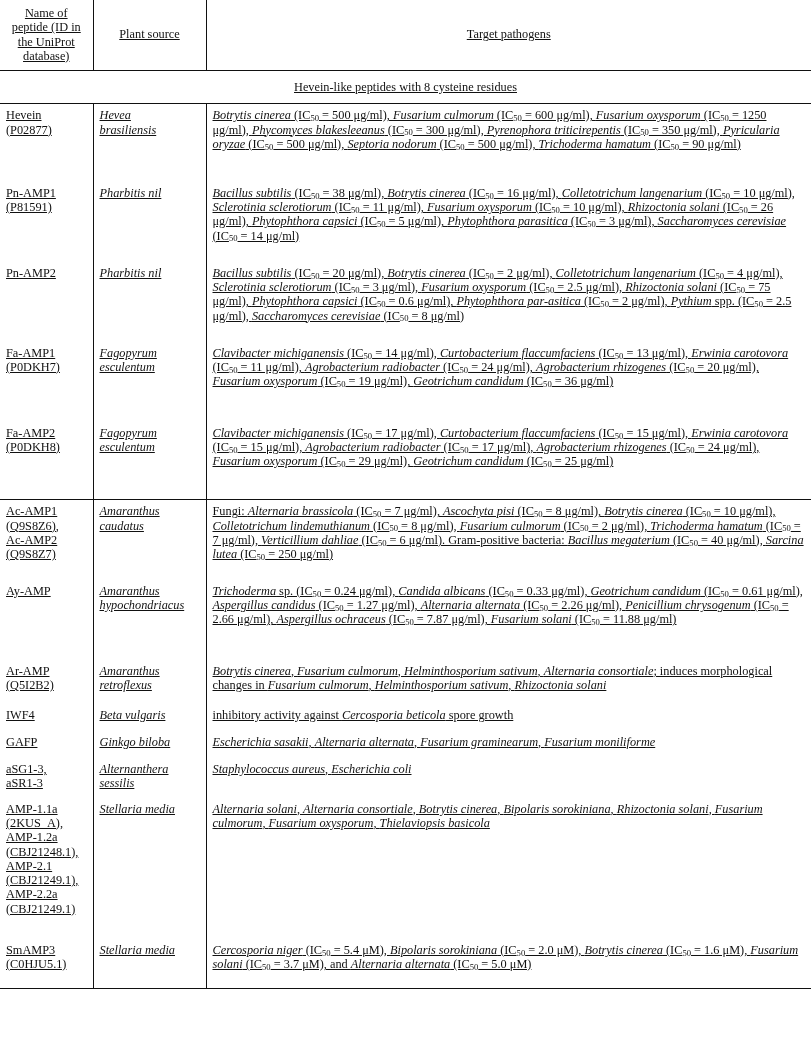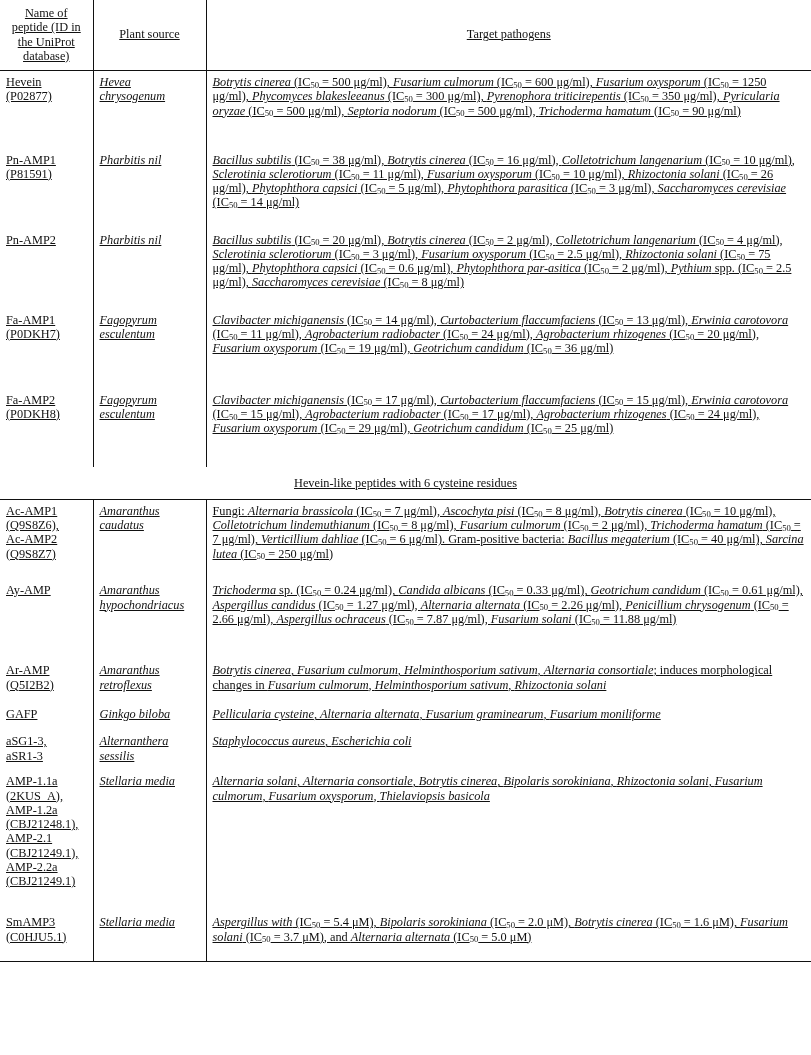--- a/index.html
+++ b/index.html
@@ -96,25 +96,28 @@
         <th class="th-name">Name
 of peptide
 (ID in the
 UniProt
 database)</th>
         <th class="th-source">Plant source</th>
         <th class="th-target">Target pathogens</th>
       </tr>
     </thead>
     <tbody id="table-body">
+        <tr class="section-row">
+          <td colspan="3">Hevein-like peptides with 8 cysteine residues</td>
+        </tr>
         <tr class="data-row top-rule" style="height: 78px;">
           <td class="col-name">Hevein
 (P02877)</td>
           <td class="col-source">Hevea
-chrysogenum</td>
+brasiliensis</td>
           <td class="col-target"><i>Botrytis cinerea</i> (IC<sub>50</sub> = 500 μg/ml), <i>Fusarium culmorum</i> (IC<sub>50</sub> = 600 μg/ml), <i>Fusarium oxysporum</i> (IC<sub>50</sub> = 1250 μg/ml), <i>Phycomyces blakesleeanus</i> (IC<sub>50</sub> = 300 μg/ml), <i>Pyrenophora triticirepentis</i> (IC<sub>50</sub> = 350 μg/ml), <i>Pyricularia oryzae</i> (IC<sub>50</sub> = 500 μg/ml), <i>Septoria nodorum</i> (IC<sub>50</sub> = 500 μg/ml), <i>Trichoderma hamatum</i> (IC<sub>50</sub> = 90 μg/ml)</td>
         </tr>
         <tr class="data-row" style="height: 80px;">
           <td class="col-name">Pn-AMP1
 (P81591)</td>
           <td class="col-source">Pharbitis nil</td>
           <td class="col-target"><i>Bacillus subtilis</i> (IC<sub>50</sub> = 38 μg/ml), <i>Botrytis cinerea</i> (IC<sub>50</sub> = 16 μg/ml), <i>Colletotrichum langenarium</i> (IC<sub>50</sub> = 10 μg/ml), <i>Sclerotinia sclerotiorum</i> (IC<sub>50</sub> = 11 μg/ml), <i>Fusarium oxysporum</i> (IC<sub>50</sub> = 10 μg/ml), <i>Rhizoctonia solani</i> (IC<sub>50</sub> = 26 μg/ml), <i>Phytophthora capsici</i> (IC<sub>50</sub> = 5 μg/ml), <i>Phytophthora parasitica</i> (IC<sub>50</sub> = 3 μg/ml), <i>Saccharomyces cerevisiae</i> (IC<sub>50</sub> = 14 μg/ml)</td>
         </tr>
         <tr class="data-row" style="height: 80px;">
           <td class="col-name">Pn-AMP2</td>
@@ -127,23 +130,20 @@
           <td class="col-source">Fagopyrum
 esculentum</td>
           <td class="col-target"><i>Clavibacter michiganensis</i> (IC<sub>50</sub> = 14 μg/ml), <i>Curtobacterium flaccumfaciens</i> (IC<sub>50</sub> = 13 μg/ml), <i>Erwinia carotovora</i> (IC<sub>50</sub> = 11 μg/ml), <i>Agrobacterium radiobacter</i> (IC<sub>50</sub> = 24 μg/ml), <i>Agrobacterium rhizogenes</i> (IC<sub>50</sub> = 20 μg/ml), <i>Fusarium oxysporum</i> (IC<sub>50</sub> = 19 μg/ml), <i>Geotrichum candidum</i> (IC<sub>50</sub> = 36 μg/ml)</td>
         </tr>
         <tr class="data-row" style="height: 78px;">
           <td class="col-name">Fa-AMP2
 (P0DKH8)</td>
           <td class="col-source">Fagopyrum
 esculentum</td>
           <td class="col-target"><i>Clavibacter michiganensis</i> (IC<sub>50</sub> = 17 μg/ml), <i>Curtobacterium flaccumfaciens</i> (IC<sub>50</sub> = 15 μg/ml), <i>Erwinia carotovora</i> (IC<sub>50</sub> = 15 μg/ml), <i>Agrobacterium radiobacter</i> (IC<sub>50</sub> = 17 μg/ml), <i>Agrobacterium rhizogenes</i> (IC<sub>50</sub> = 24 μg/ml), <i>Fusarium oxysporum</i> (IC<sub>50</sub> = 29 μg/ml), <i>Geotrichum candidum</i> (IC<sub>50</sub> = 25 μg/ml)</td>
-        </tr>
-        <tr class="section-row">
-          <td colspan="3">Hevein-like peptides with 6 cysteine residues</td>
         </tr>
         <tr class="data-row top-rule" style="height: 80px;">
           <td class="col-name">Ac-AMP1
 (Q9S8Z6),
 Ac-AMP2
 (Q9S8Z7)</td>
           <td class="col-source">Amaranthus
 caudatus</td>
           <td class="col-target">Fungi: <i>Alternaria brassicola</i> (IC<sub>50</sub> = 7 μg/ml), <i>Ascochyta pisi</i> (IC<sub>50</sub> = 8 μg/ml), <i>Botrytis cinerea</i> (IC<sub>50</sub> = 10 μg/ml), <i>Colletotrichum lindemuthianum</i> (IC<sub>50</sub> = 8 μg/ml), <i>Fusarium culmorum</i> (IC<sub>50</sub> = 2 μg/ml), <i>Trichoderma hamatum</i> (IC<sub>50</sub> = 7 μg/ml), <i>Verticillium dahliae</i> (IC<sub>50</sub> = 6 μg/ml). Gram-positive bacteria: <i>Bacillus megaterium</i> (IC<sub>50</sub> = 40 μg/ml), <i>Sarcina lutea</i> (IC<sub>50</sub> = 250 μg/ml)</td>
         </tr>
@@ -154,23 +154,28 @@
           <td class="col-target"><i>Trichoderma</i> sp. (IC<sub>50</sub> = 0.24 μg/ml), <i>Candida albicans</i> (IC<sub>50</sub> = 0.33 μg/ml), <i>Geotrichum candidum</i> (IC<sub>50</sub> = 0.61 μg/ml), <i>Aspergillus candidus</i> (IC<sub>50</sub> = 1.27 μg/ml), <i>Alternaria alternata</i> (IC<sub>50</sub> = 2.26 μg/ml), <i>Penicillium chrysogenum</i> (IC<sub>50</sub> = 2.66 μg/ml), <i>Aspergillus ochraceus</i> (IC<sub>50</sub> = 7.87 μg/ml), <i>Fusarium solani</i> (IC<sub>50</sub> = 11.88 μg/ml)</td>
         </tr>
         <tr class="data-row" style="height: 44px;">
           <td class="col-name">Ar-AMP
 (Q5I2B2)</td>
           <td class="col-source">Amaranthus
 retroflexus</td>
           <td class="col-target"><i>Botrytis cinerea</i>, <i>Fusarium culmorum</i>, <i>Helminthosporium sativum</i>, <i>Alternaria consortiale</i>; induces morphological changes in <i>Fusarium culmorum</i>, <i>Helminthosporium sativum</i>, <i>Rhizoctonia solani</i></td>
         </tr>
         <tr class="data-row" style="height: 27px;">
+          <td class="col-name">IWF4</td>
+          <td class="col-source">Beta vulgaris</td>
+          <td class="col-target">inhibitory activity against <i>Cercosporia beticola</i> spore growth</td>
+        </tr>
+        <tr class="data-row" style="height: 27px;">
           <td class="col-name">GAFP</td>
           <td class="col-source">Ginkgo biloba</td>
-          <td class="col-target"><i>Pellicularia cysteine</i>, <i>Alternaria alternata</i>, <i>Fusarium graminearum</i>, <i>Fusarium moniliforme</i></td>
+          <td class="col-target"><i>Escherichia sasakii</i>, <i>Alternaria alternata</i>, <i>Fusarium graminearum</i>, <i>Fusarium moniliforme</i></td>
         </tr>
         <tr class="data-row" style="height: 40px;">
           <td class="col-name">aSG1-3,
 aSR1-3</td>
           <td class="col-source">Alternanthera
 sessilis</td>
           <td class="col-target"><i>Staphylococcus aureus</i>, <i>Escherichia coli</i></td>
         </tr>
         <tr class="data-row" style="height: 141px;">
           <td class="col-name">AMP-1.1a
@@ -181,21 +186,21 @@
 (CBJ21249.1),
 AMP-2.2a
 (CBJ21249.1)</td>
           <td class="col-source">Stellaria media</td>
           <td class="col-target"><i>Alternaria solani</i>, <i>Alternaria consortiale</i>, <i>Botrytis cinerea</i>, <i>Bipolaris sorokiniana</i>, <i>Rhizoctonia solani</i>, <i>Fusarium culmorum</i>, <i>Fusarium oxysporum</i>, <i>Thielaviopsis basicola</i></td>
         </tr>
         <tr class="data-row" style="height: 50px;">
           <td class="col-name">SmAMP3
 (C0HJU5.1)</td>
           <td class="col-source">Stellaria media</td>
-          <td class="col-target"><i>Aspergillus with</i> (IC<sub>50</sub> = 5.4 μM), <i>Bipolaris sorokiniana</i> (IC<sub>50</sub> = 2.0 μM), <i>Botrytis cinerea</i> (IC<sub>50</sub> = 1.6 μM), <i>Fusarium solani</i> (IC<sub>50</sub> = 3.7 μM), and <i>Alternaria alternata</i> (IC<sub>50</sub> = 5.0 μM)</td>
+          <td class="col-target"><i>Cercosporia niger</i> (IC<sub>50</sub> = 5.4 μM), <i>Bipolaris sorokiniana</i> (IC<sub>50</sub> = 2.0 μM), <i>Botrytis cinerea</i> (IC<sub>50</sub> = 1.6 μM), <i>Fusarium solani</i> (IC<sub>50</sub> = 3.7 μM), and <i>Alternaria alternata</i> (IC<sub>50</sub> = 5.0 μM)</td>
         </tr>
         <tr class="bottom-rule">
           <td></td>
           <td></td>
           <td></td>
         </tr>
       </tbody>
   </table>
 </div>
 

